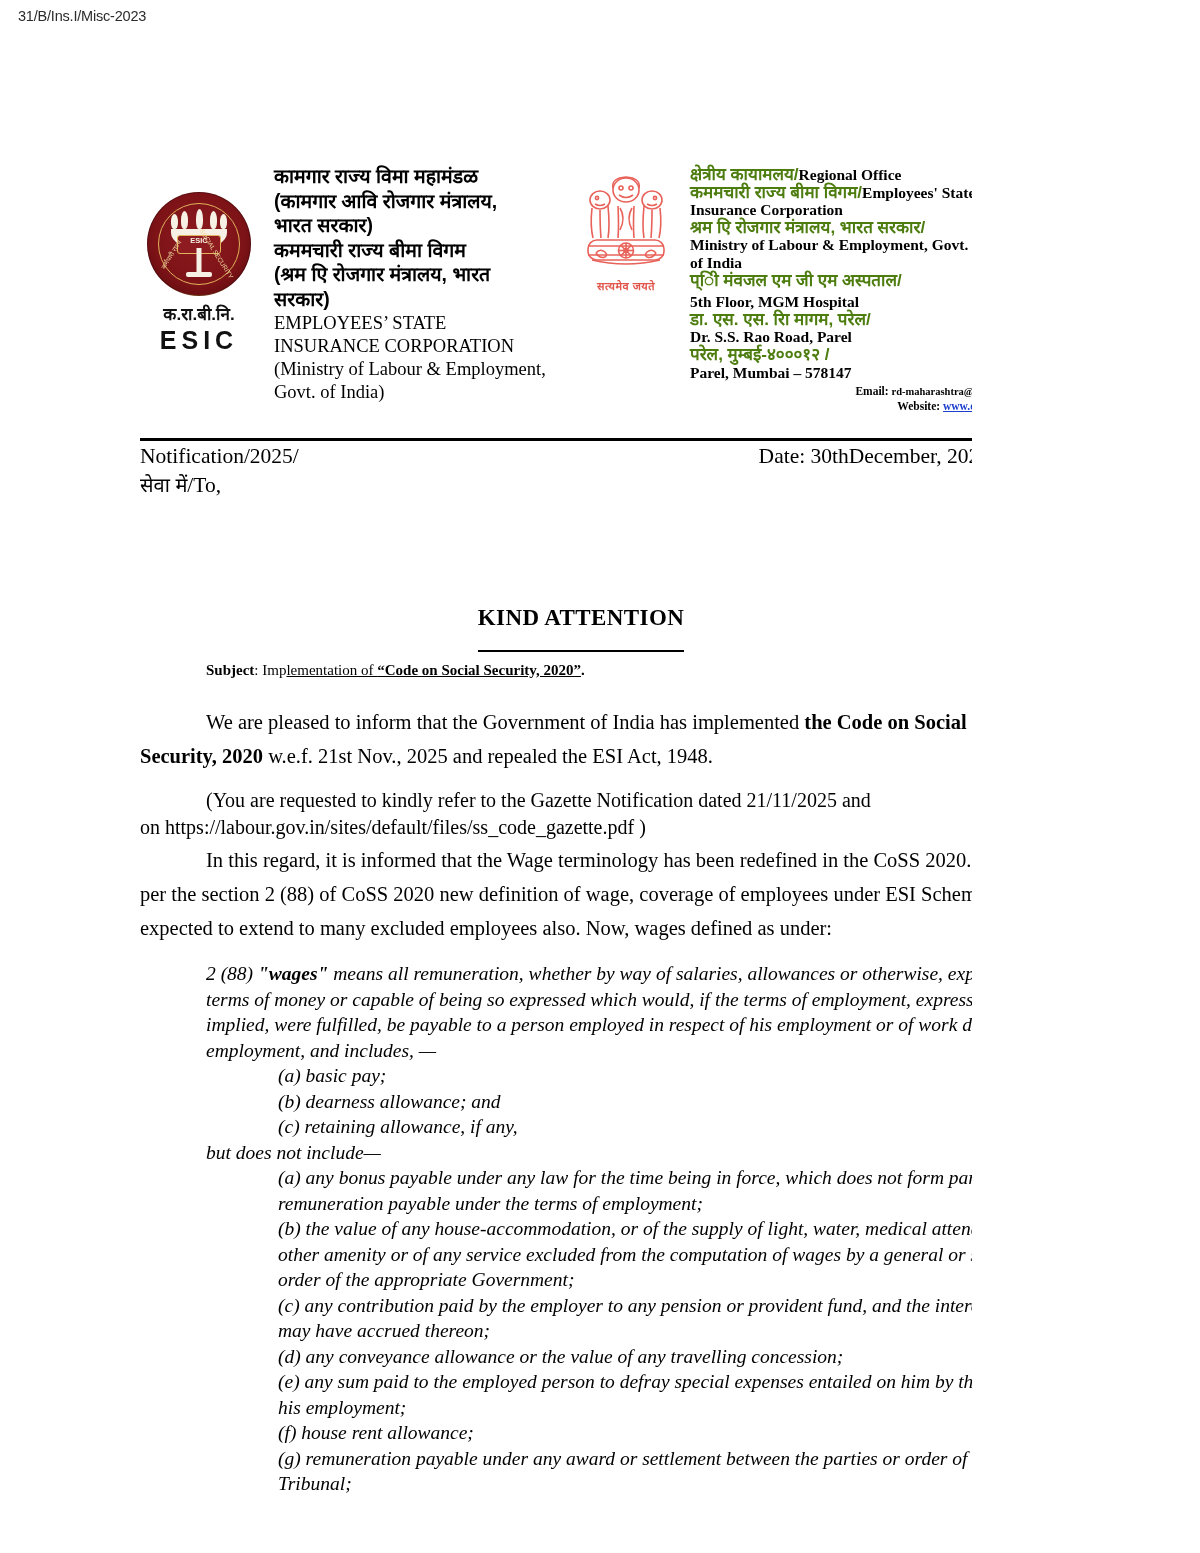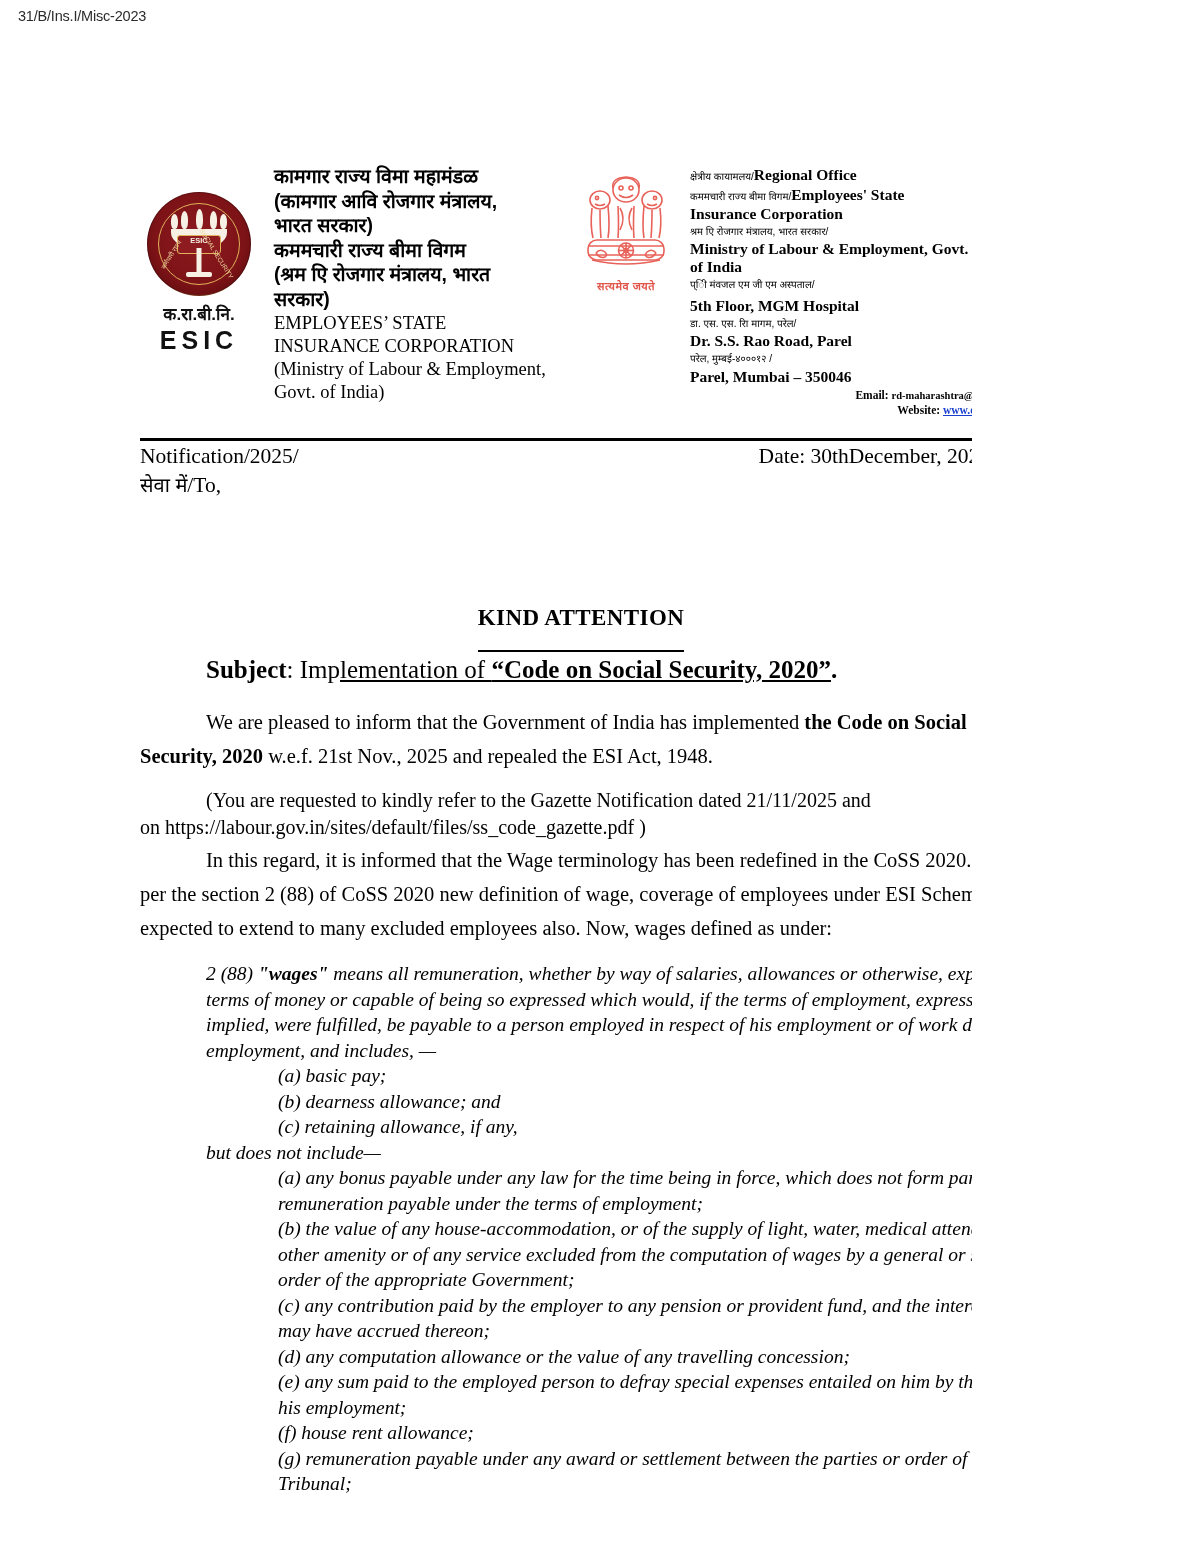--- a/index.html
+++ b/index.html
@@ -216,24 +216,24 @@
     letter-spacing: 0.5px;
   }
 
   .lh-right-text {
     margin-left: 10px;
     width: 330px;
     padding-top: 6px;
   }
   .ro-dev {
     font-family: "Liberation Sans", "DejaVu Sans", sans-serif;
-    font-size: 10px;
-    font-weight: normal;
+    font-size: 17px;
+    font-weight: bold;
     line-height: 17.6px;
-    color: #000000;
+    color: #4d7c0f;
   }
   .ro-en {
     font-family: "Liberation Serif", "DejaVu Serif", serif;
     font-size: 15.5px;
     font-weight: bold;
     line-height: 17.6px;
     color: #000;
   }
   .ro-line { line-height: 17.6px; }
   .ro-gap { height: 4px; }
@@ -304,21 +304,21 @@
     font-weight: bold;
     letter-spacing: 0.4px;
     margin: 0 0 26px 0;
   }
   .kind-attention span {
     border-bottom: 2.5px solid #000;
     padding-bottom: 20px;
   }
   .subject-line {
     margin: 0 0 22px 66px;
-    font-size: 25px;
+    font-size: 15px;
     line-height: 26px;
   }
   .subject-line .lbl { font-weight: bold; }
   .subject-line .u { text-decoration: underline; }
   .subject-line .b { font-weight: bold; }
 
   p.para {
     margin: 0 0 0 0;
     font-size: 20.5px;
     line-height: 34px;
@@ -468,21 +468,21 @@
         <div class="ro-line ro-en">Insurance Corporation</div>
         <div class="ro-line ro-dev">श्रम एि रोजगार मंत्रालय, भारत सरकार/</div>
         <div class="ro-line ro-en">Ministry of Labour &amp; Employment, Govt.</div>
         <div class="ro-line ro-en">of India</div>
         <div class="ro-line ro-dev">प्िी मंवजल एम जी एम अस्पताल/</div>
         <div class="ro-gap"></div>
         <div class="ro-line ro-en">5th Floor, MGM Hospital</div>
         <div class="ro-line ro-dev">डा. एस. एस. रिा मागम, परेल/</div>
         <div class="ro-line ro-en">Dr. S.S. Rao Road, Parel</div>
         <div class="ro-line ro-dev">परेल, मुम्बई-४०००१२ /</div>
-        <div class="ro-line ro-en">Parel, Mumbai – 350046</div>
+        <div class="ro-line ro-en">Parel, Mumbai – 578147</div>
 
         <div class="ro-contact">
           <div>
             <span>Email:</span>
             <span class="val">rd-maharashtra@esic.nic.in,</span>
           </div>
           <div>
             <span>Website:</span>
             <a class="ro-link" href="#">www.esic.gov.in</a>
           </div>
@@ -519,21 +519,21 @@
 
     <div class="defn">
       <div class="flush"><span>2 (88) </span><b>"wages"</b><span> means all remuneration, whether by way of salaries, allowances or otherwise, expressed in terms of money or capable of being so expressed which would, if the terms of employment, express or implied, were fulfilled, be payable to a person employed in respect of his employment or of work done in such employment, and includes, —</span></div>
       <div class="sub">(a) basic pay;</div>
       <div class="sub">(b) dearness allowance; and</div>
       <div class="sub">(c) retaining allowance, if any,</div>
       <div class="flush">but does not include—</div>
       <div class="hang">(a) any bonus payable under any law for the time being in force, which does not form part of the remuneration payable under the terms of employment;</div>
       <div class="hang">(b) the value of any house-accommodation, or of the supply of light, water, medical attendance or other amenity or of any service excluded from the computation of wages by a general or special order of the appropriate Government;</div>
       <div class="hang">(c) any contribution paid by the employer to any pension or provident fund, and the interest which may have accrued thereon;</div>
-      <div class="hang">(d) any computation allowance or the value of any travelling concession;</div>
+      <div class="hang">(d) any conveyance allowance or the value of any travelling concession;</div>
       <div class="hang">(e) any sum paid to the employed person to defray special expenses entailed on him by the nature of his employment;</div>
       <div class="hang">(f) house rent allowance;</div>
       <div class="hang">(g) remuneration payable under any award or settlement between the parties or order of a court or Tribunal;</div>
     </div>
 
   </div>
 
 </div>
 
 </body></html>

